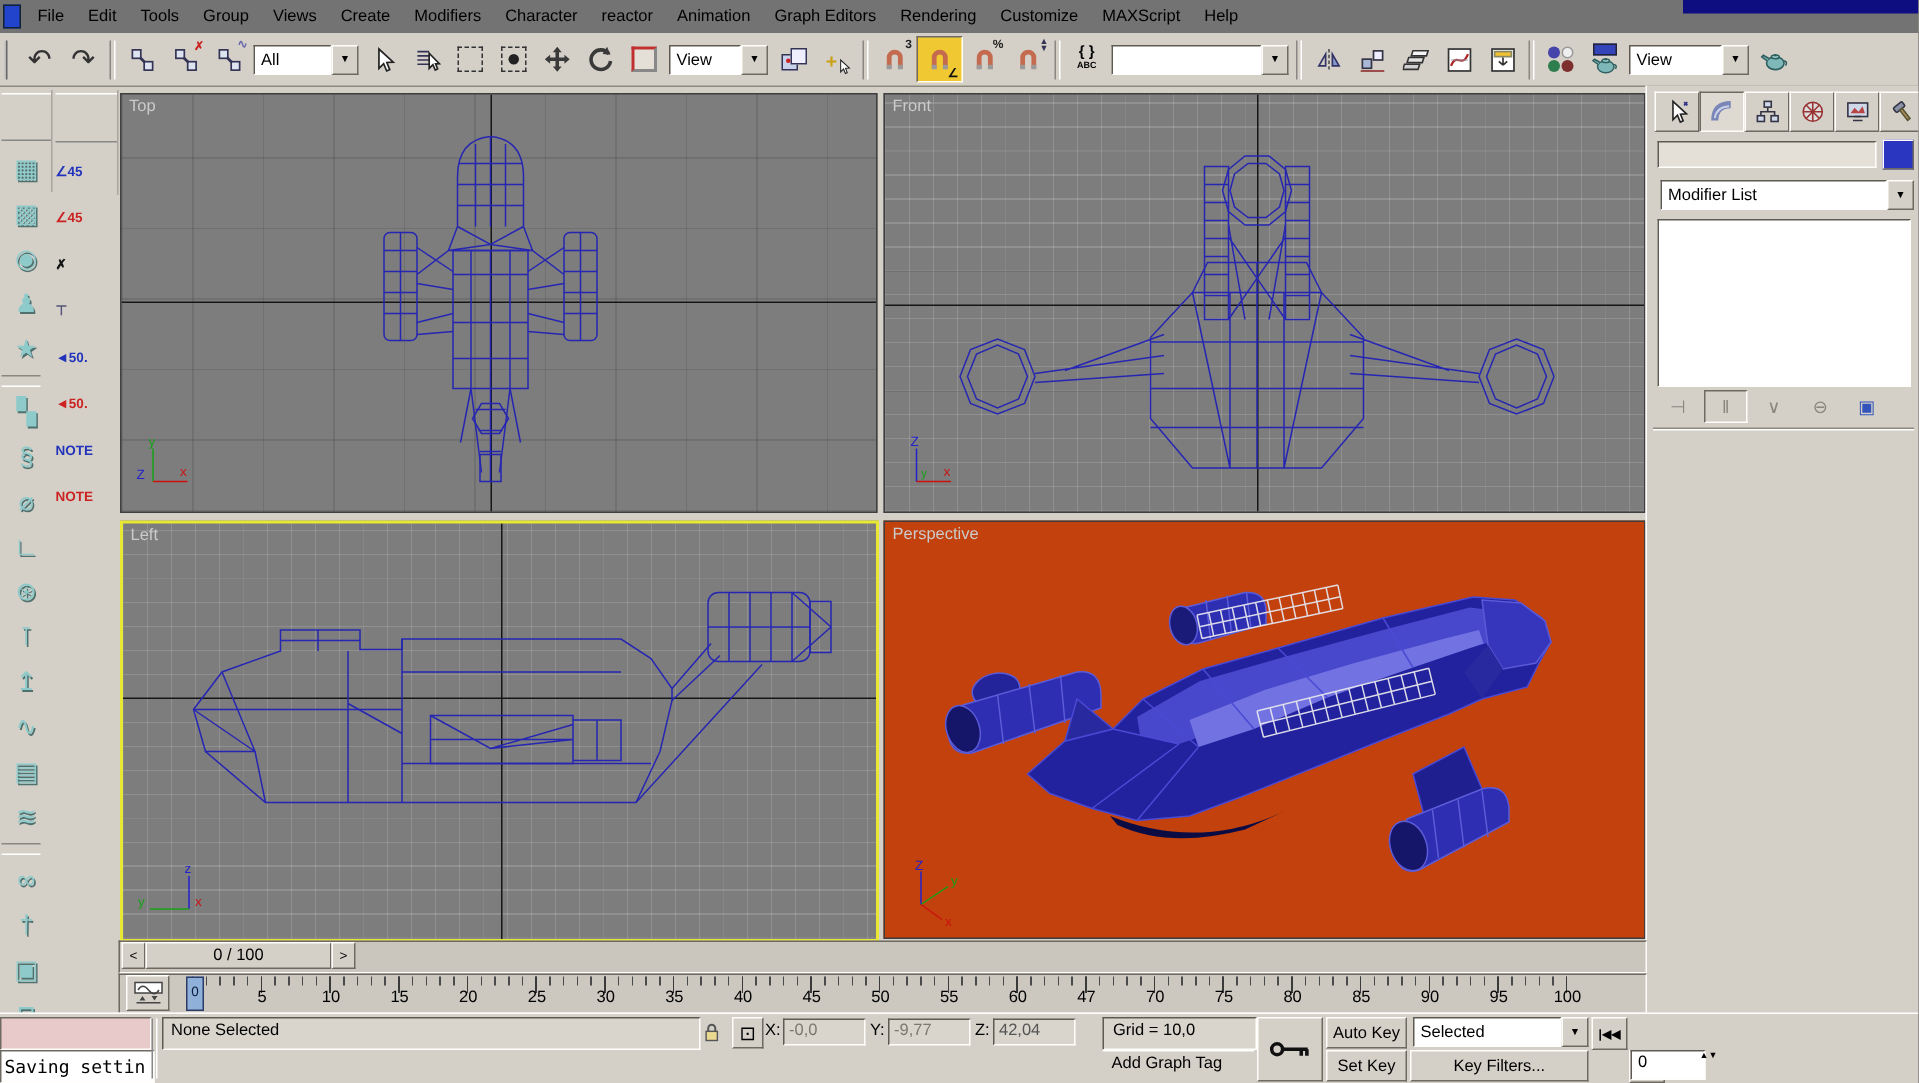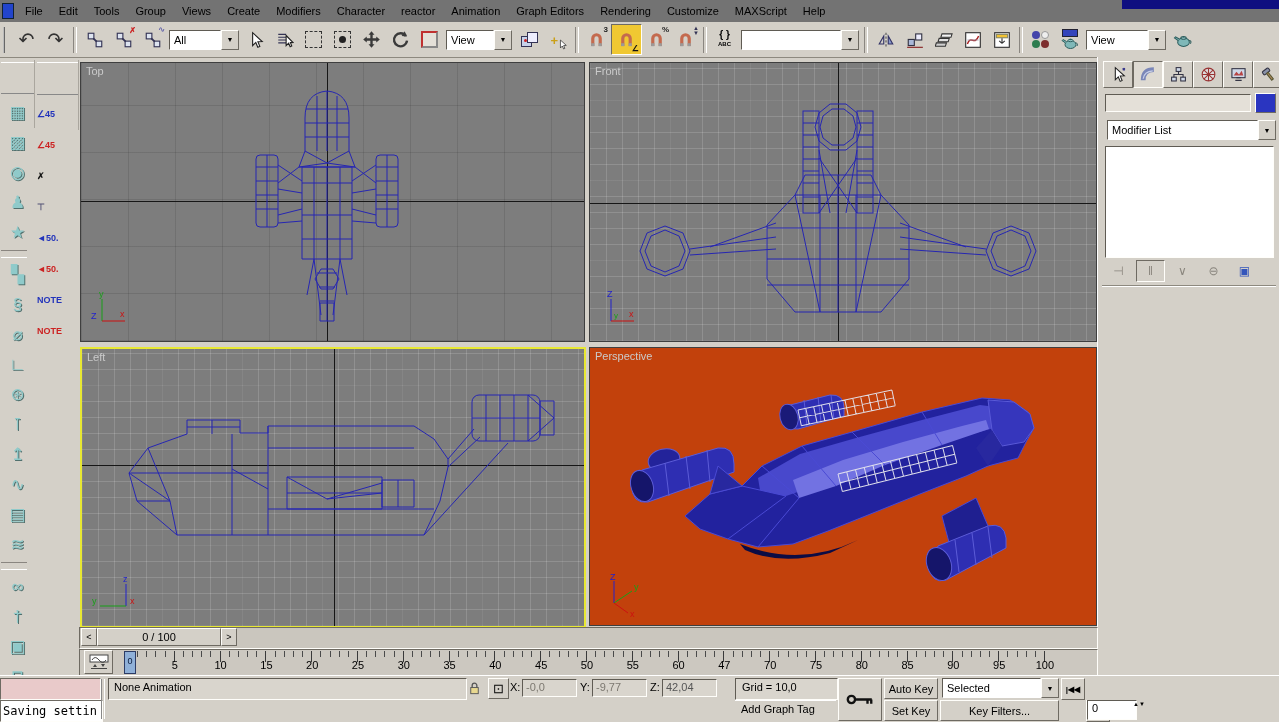--- a/index.html
+++ b/index.html
@@ -673,21 +673,21 @@
       <svg width="20" height="16">
         <use href="#s-mce"></use>
       </svg>
     </div>
 
   <div id="statusbar" class="abs">
     <div class="abs sunken" id="listener-pink" style="left:0;top:2px;width:99px;height:20px"></div>
     <div class="abs sunken" id="listener-white" style="left:0;top:24px;width:99px;height:20px">Saving settin</div>
     <div class="abs vsplit" style="left:101px;top:3px"></div>
 
-    <div class="abs fieldbox" style="left:108px;top:2px;width:352px;height:18px;padding:2px 0 0 5px">None Animation</div>
+    <div class="abs fieldbox" style="left:108px;top:2px;width:352px;height:18px;padding:2px 0 0 5px">None Selected</div>
 
     <span class="abs cc" style="left:464px;top:2px;width:20px;height:20px">
         <svg width="15" height="15">
           <use href="#s-lock"></use>
         </svg>
       </span>
     <span class="abs raised cc" style="left:488px;top:2px;width:19px;height:19px;font-size:13px">⊡</span>
 
     <span class="abs slabel" style="left:510px;top:5px">X:</span>
     <span class="abs fieldbox" style="left:522px;top:3px;width:50px;height:15px;color:#7c7870;padding:1px 0 0 3px">-0,0</span>

